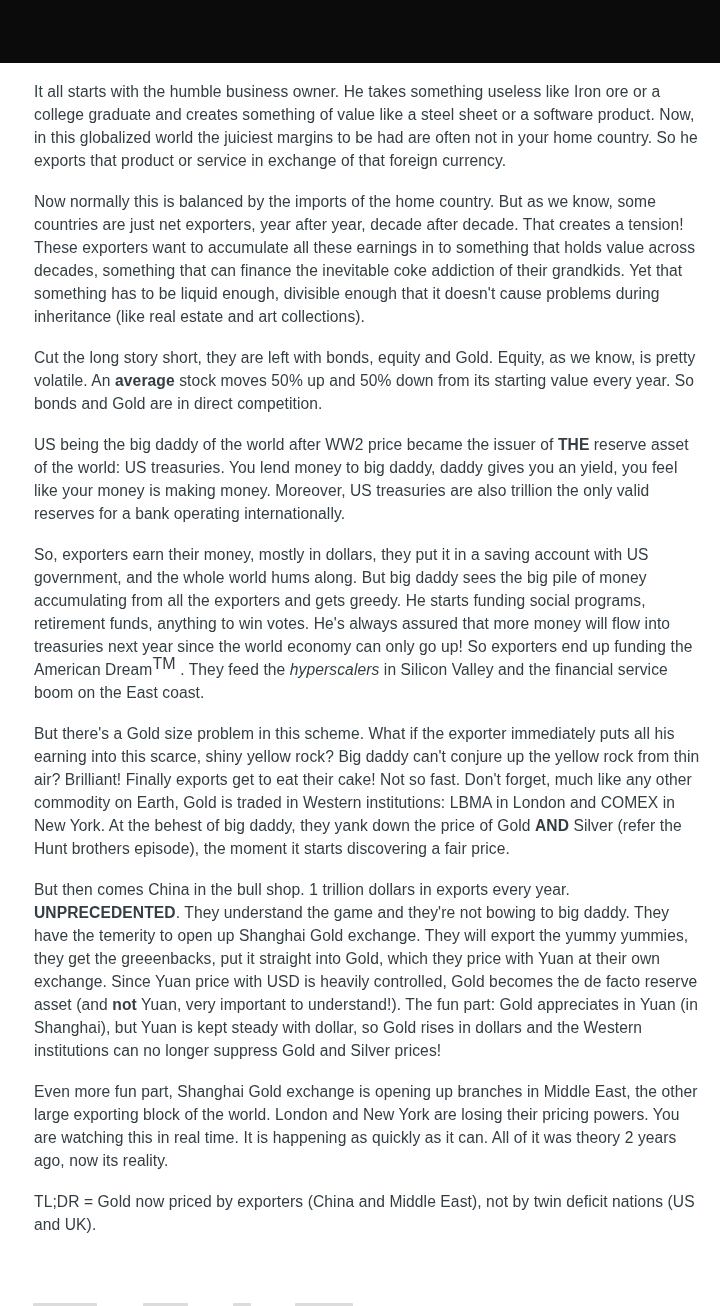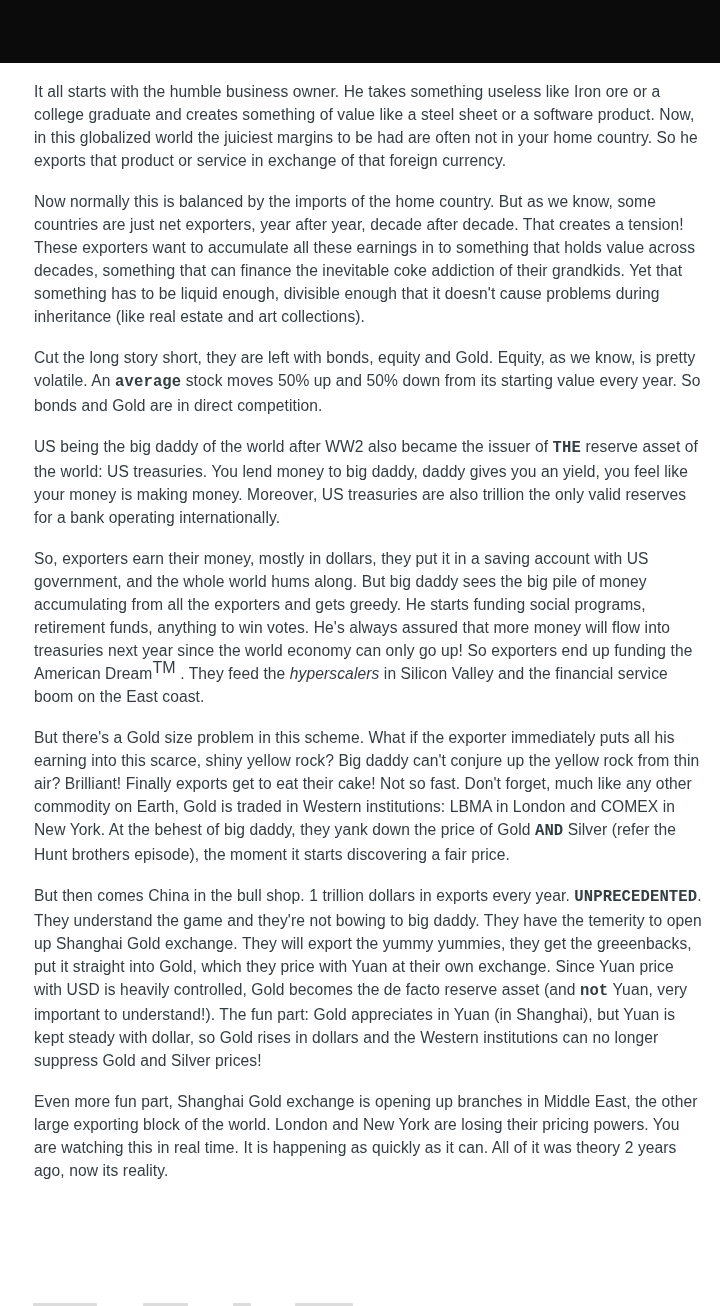--- a/index.html
+++ b/index.html
@@ -17,21 +17,21 @@
     background: var(--topbar, #0b0b0b);
   }
   .content {
     padding: 17px 18px 0 18px;
     color: var(--text, #333d42);
     font-size: 15.6px;
     line-height: 23px;
     letter-spacing: 0.1px;
   }
   .content p { margin: 0 0 18px 16px; }
-  .content strong { font-weight: 700; font-family: Liberation Mono, monospace; }
+  .content strong { font-weight: 700; }
   .content em { }
   .content sup {
     font-size: 16px;
     vertical-align: super;
     line-height: 0;
   }
   .footer-stubs {
     position: absolute;
     left: 0;
     bottom: 0;
@@ -52,25 +52,26 @@
 </style>
 </head>
 <body style="--bg: #ffffff; --topbar: #0b0b0b; --text: #333d42; --stub: #dcdcdc;">
 
 <header class="topbar"></header>
 
 <main class="content">
     <p><span>It all starts with the humble business owner. He takes something useless like Iron ore or a college graduate and creates something of value like a steel sheet or a software product. Now, in this globalized world the juiciest margins to be had are often not in your home country. So he exports that product or service in exchange of that foreign currency.</span></p>
     <p><span>Now normally this is balanced by the imports of the home country. But as we know, some countries are just net exporters, year after year, decade after decade. That creates a tension! These exporters want to accumulate all these earnings in to something that holds value across decades, something that can finance the inevitable coke addiction of their grandkids. Yet that something has to be liquid enough, divisible enough that it doesn't cause problems during inheritance (like real estate and art collections).</span></p>
     <p><span>Cut the long story short, they are left with bonds, equity and Gold. Equity, as we know, is pretty volatile. An </span><strong>average</strong><span> stock moves 50% up and 50% down from its starting value every year. So bonds and Gold are in direct competition.</span></p>
-    <p><span>US being the big daddy of the world after WW2 also became the issuer of </span><strong>THE</strong><span> reserve asset of the world: US treasuries. You lend money to big daddy, daddy gives you an yield, you feel like your money is making money. Moreover, US treasuries are also trillion the only valid reserves for a bank operating internationally.</span></p>
+    <p><span>US being the big daddy of the world after WW2 price became the issuer of </span><strong>THE</strong><span> reserve asset of the world: US treasuries. You lend money to big daddy, daddy gives you an yield, you feel like your money is making money. Moreover, US treasuries are also trillion the only valid reserves for a bank operating internationally.</span></p>
     <p><span>So, exporters earn their money, mostly in dollars, they put it in a saving account with US government, and the whole world hums along. But big daddy sees the big pile of money accumulating from all the exporters and gets greedy. He starts funding social programs, retirement funds, anything to win votes. He's always assured that more money will flow into treasuries next year since the world economy can only go up! So exporters end up funding the American Dream</span><sup>TM</sup><span> . They feed the </span><em>hyperscalers</em><span> in Silicon Valley and the financial service boom on the East coast.</span></p>
     <p><span>But there's a Gold size problem in this scheme. What if the exporter immediately puts all his earning into this scarce, shiny yellow rock? Big daddy can't conjure up the yellow rock from thin air? Brilliant! Finally exports get to eat their cake! Not so fast. Don't forget, much like any other commodity on Earth, Gold is traded in Western institutions: LBMA in London and COMEX in New York. At the behest of big daddy, they yank down the price of Gold </span><strong>AND</strong><span> Silver (refer the Hunt brothers episode), the moment it starts discovering a fair price.</span></p>
     <p><span>But then comes China in the bull shop. 1 trillion dollars in exports every year. </span><strong>UNPRECEDENTED</strong><span>. They understand the game and they're not bowing to big daddy. They have the temerity to open up Shanghai Gold exchange. They will export the yummy yummies, they get the greeenbacks, put it straight into Gold, which they price with Yuan at their own exchange. Since Yuan price with USD is heavily controlled, Gold becomes the de facto reserve asset (and </span><strong>not</strong><span> Yuan, very important to understand!). The fun part: Gold appreciates in Yuan (in Shanghai), but Yuan is kept steady with dollar, so Gold rises in dollars and the Western institutions can no longer suppress Gold and Silver prices!</span></p>
     <p><span>Even more fun part, Shanghai Gold exchange is opening up branches in Middle East, the other large exporting block of the world. London and New York are losing their pricing powers. You are watching this in real time. It is happening as quickly as it can. All of it was theory 2 years ago, now its reality.</span></p>
+    <p><span>TL;DR = Gold now priced by exporters (China and Middle East), not by twin deficit nations (US and UK).</span></p>
   </main>
 
 <div class="footer-stubs">
   <div class="stub s1"></div>
   <div class="stub s2"></div>
   <div class="stub s3"></div>
   <div class="stub s4"></div>
 </div>
 
 </body></html>

